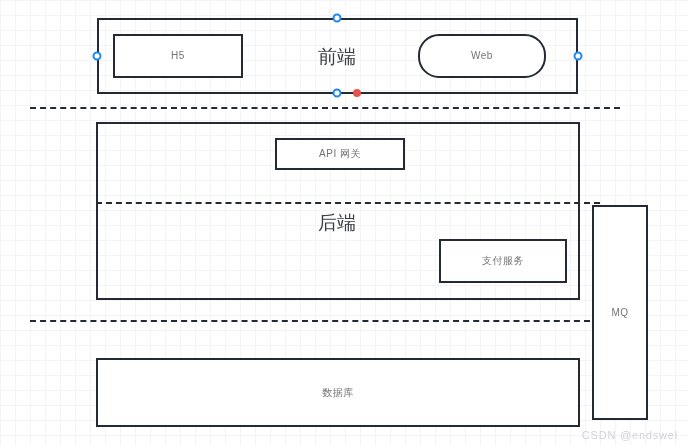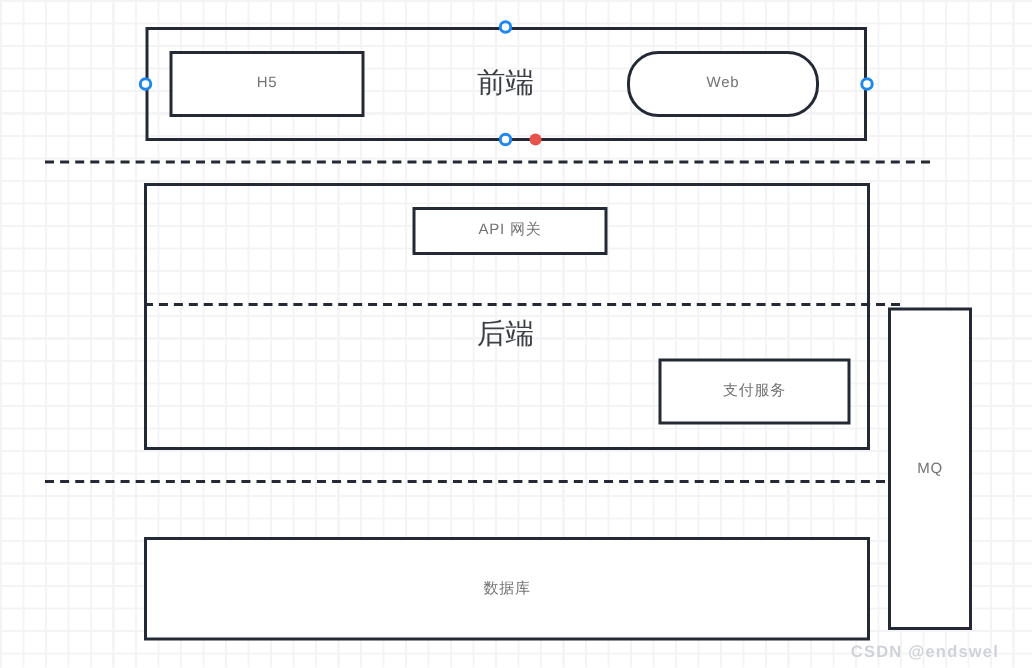--- a/index.html
+++ b/index.html
@@ -96,28 +96,27 @@
     height: 8px;
     border-radius: 50%;
     background: #e8524a;
     transform: translate(-50%, -50%);
     z-index: 20;
   }
 
   
   .watermark {
     position: absolute;
-    right: 22px;
+    right: 10px;
     bottom: 4px;
     font-size: 11px;
     color: #cfd2d8;
     letter-spacing: 0.8px;
     white-space: nowrap;
     user-select: none;
-    font-weight: bold;
   }
 </style>
 </head>
 <body>
 
 <div id="canvas">
 
   <div class="box group-box" style="left:97px; top:18px; width:481px; height:76px;"></div>
 
   <div class="box" style="left:113px; top:34px; width:130px; height:44px;">

